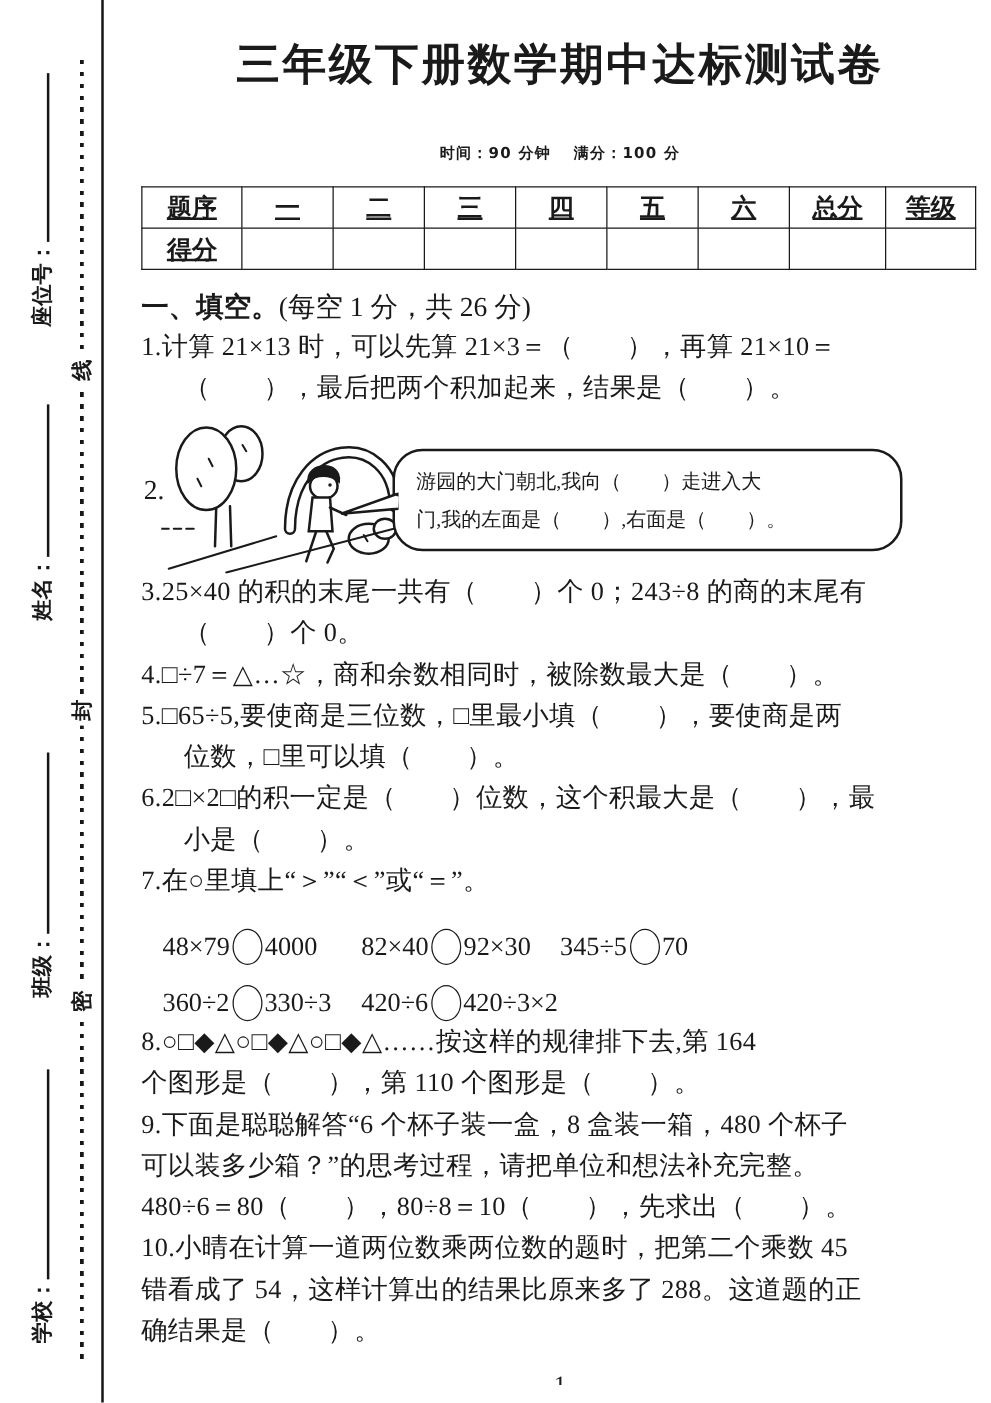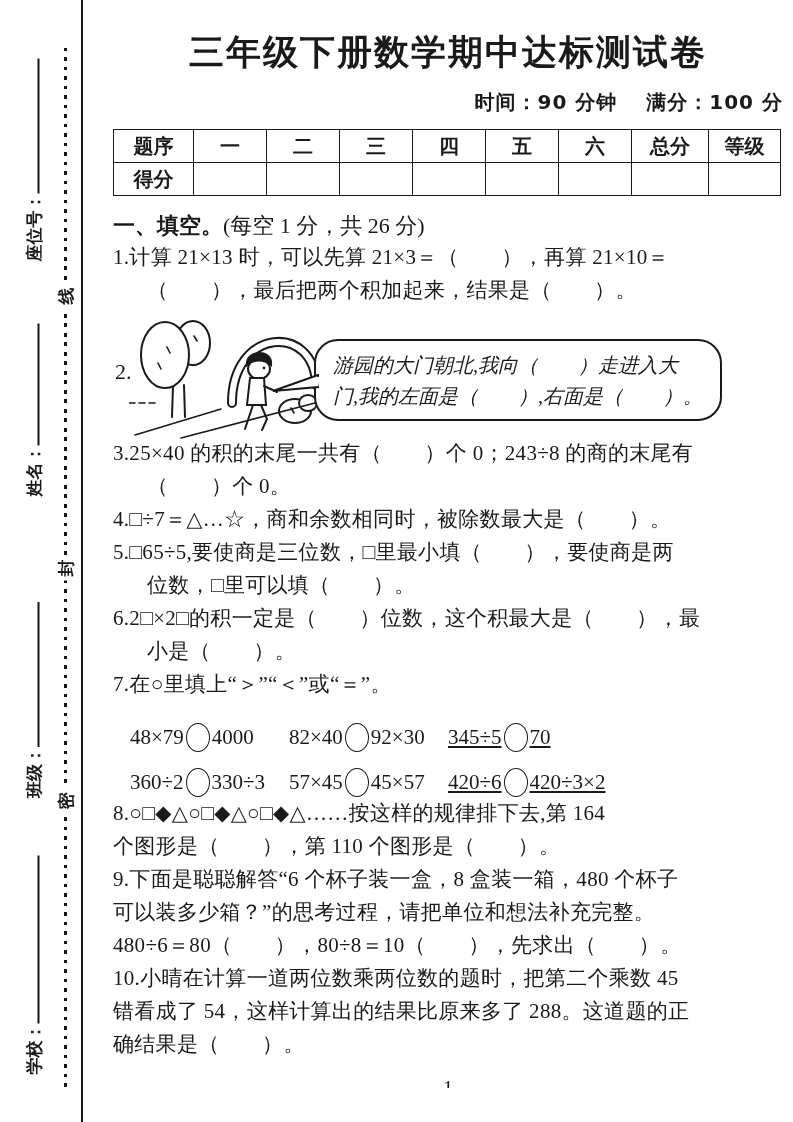--- a/index.html
+++ b/index.html
@@ -12,42 +12,42 @@
        background:repeating-linear-gradient(to bottom,#161616 0 3.5px,transparent 3.5px 9.5px);}
   .seal-char{position:absolute;left:66px;background:#fff;padding:0 4px;
        font-size:17px;font-weight:700;transform:translate(-50%,-50%) rotate(-90deg);}
   .field{position:absolute;left:34px;white-space:nowrap;font-size:17px;font-weight:700;
        transform:translate(-50%,-50%) rotate(-90deg);}
   .fline{display:inline-block;border-bottom:2px solid #161616;height:13px;vertical-align:baseline;}
   
   .main{position:absolute;left:113px;top:0;width:670px;}
   .title{margin-top:30px;text-align:center;font-family:"DejaVu Sans","Liberation Sans",sans-serif;
        font-weight:800;font-size:35px;letter-spacing:2px;line-height:44px;}
-  .subtitle{margin-top:16px;text-align:right;font-family:"DejaVu Sans","Liberation Sans",sans-serif;
-       font-weight:700;font-size:20px;line-height:24px;letter-spacing:1px;}
+  .subtitle{margin-top:36px;text-align:center;font-family:"DejaVu Sans","Liberation Sans",sans-serif;
+       font-weight:700;font-size:12px;line-height:24px;letter-spacing:1px;}
   table.score{margin-top:15px;border-collapse:collapse;table-layout:fixed;}
   table.score td{border:1.7px solid #1a1a1a;height:32px;text-align:center;
-       font-size:20px;font-weight:600;padding:0;}
+       font-size:20px;font-weight:600;padding:0;text-decoration:underline;}
   .section-head{margin-top:15px;font-size:22px;line-height:30px;}
   .section-head .b{font-weight:800;}
   .qline{font-size:21px;line-height:33px;letter-spacing:.3px;white-space:nowrap;}
   .indent{padding-left:34px;}
   
   .q2block{position:relative;height:128px;margin-top:2px;}
   .q2num{position:absolute;left:2px;top:50px;font-size:22px;}
   .q2art{position:absolute;left:16px;top:2px;}
   .bubble{position:absolute;left:201px;top:30px;width:408px;height:82px;background:#fff;
        border:2.4px solid #1a1a1a;border-radius:24px;padding:9px 0 0 17px;box-sizing:border-box;z-index:1;}
-  .bubble .bl{font-size:20px;line-height:31px;white-space:nowrap;font-style:italic;}
+  .bubble .bl{font-size:16px;line-height:31px;white-space:nowrap;}
   .tail{position:absolute;left:-45px;top:33px;z-index:2;}
   
   .cmp-wrap{margin-top:6px;}
   .cmp-row{display:flex;align-items:flex-end;height:45px;padding-left:17px;font-size:21px;}
   .cmp-row .g{display:inline-flex;align-items:center;min-width:159px;white-space:nowrap;}
-  .cmp-row .g:last-child{min-width:0;text-decoration:underline;}
+  .cmp-row .g:last-child{min-width:0;}
   .cmp-circle{display:inline-block;width:22px;height:27px;border:1.8px solid #1a1a1a;
        border-radius:50%;margin:0 2px;flex:0 0 auto;}
   .pagenum{margin-top:16px;height:11px;overflow:hidden;text-align:center;font-size:20px;}
 </style>
 </head>
 <body>
 
 <div>
 
   <div class="sidebar">
@@ -190,25 +190,20 @@
             <span>70</span>
           </span>
       </div>
       <div class="cmp-row">
         <span class="g">
             <span>360÷2</span>
             <span class="cmp-circle"></span>
             <span>330÷3</span>
           </span>
         <span class="g">
-            <span>57×45</span>
-            <span class="cmp-circle"></span>
-            <span>45×57</span>
-          </span>
-        <span class="g">
             <span>420÷6</span>
             <span class="cmp-circle"></span>
             <span>420÷3×2</span>
           </span>
       </div>
     </div>
 
     <div class="qline">8.○□◆△○□◆△○□◆△……按这样的规律排下去,第 164</div>
     <div class="qline">个图形是（　　），第 110 个图形是（　　）。</div>
 

